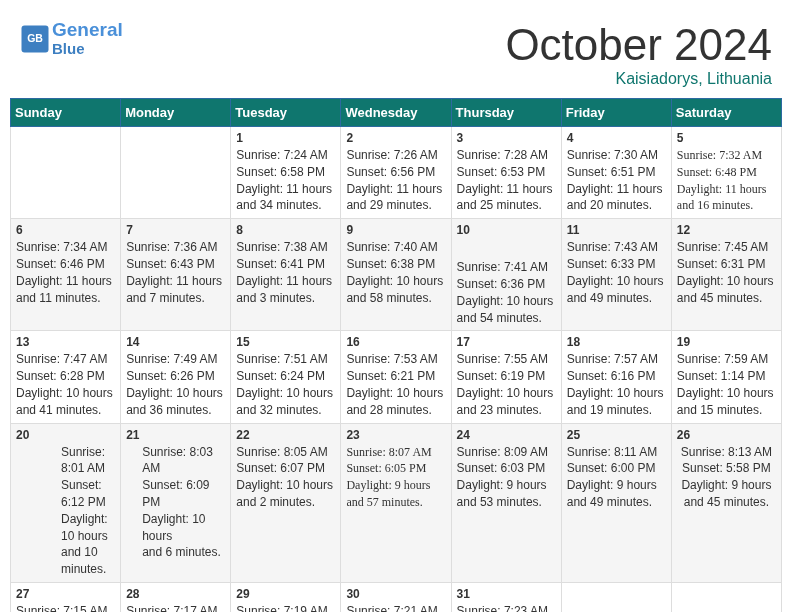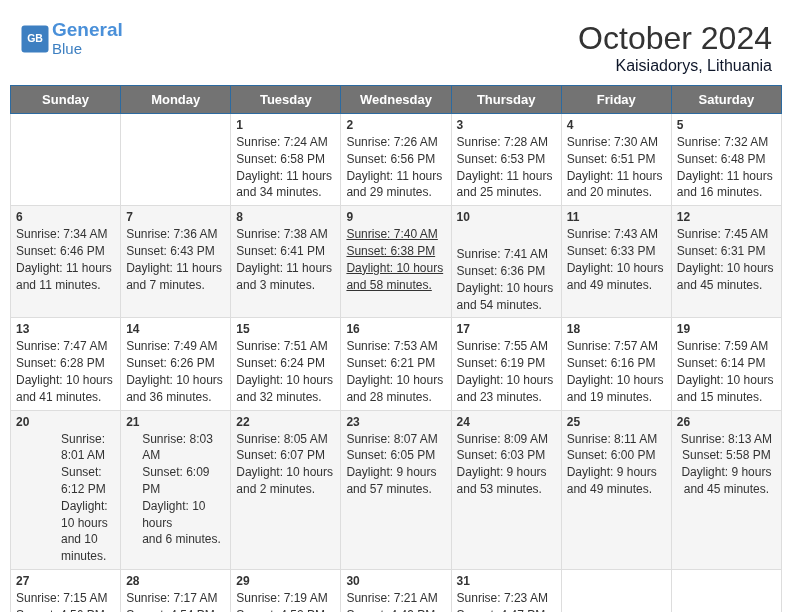--- a/index.html
+++ b/index.html
@@ -22,40 +22,40 @@
     }
     .logo-icon {
       width: 30px;
       height: 30px;
       margin-right: 2px;
     }
     .title-area {
       text-align: right;
     }
     .month-title {
-      font-size: 32px;
+      font-size: 44px;
       font-weight: normal;
       color: #333;
     }
     .location {
       font-size: 16px;
-      color: #0f172a;
+      color: #0f766e;
     }
     .calendar {
       width: 100%;
       border-collapse: collapse;
       margin-top: 5px;
     }
     .calendar th {
-      background-color: #737373;
+      background-color: #0f766e;
       color: white;
       font-size: 13px;
       font-weight: bold;
       padding: 6px 4px;
-      text-align: center;
+      text-align: left;
       border: 1px solid #2c6aa0;
     }
     .calendar td {
       vertical-align: top;
       padding: 4px 5px;
       font-size: 10.5px;
       color: #333;
       border: 1px solid #ddd;
       background: #fff;
       width: calc(100% / 7);
@@ -89,21 +89,21 @@
 <div class="header">
   <div class="logo">
     <svg class="logo-icon" viewBox="0 0 40 40">
       <rect x="2" y="2" width="36" height="36" rx="4" fill="#3d7fc1"></rect>
       <text x="20" y="24" text-anchor="middle" fill="white" font-size="14" font-weight="bold">GB</text>
     </svg>
     <div>
       <div style="font-size:19px;font-weight:bold;color:#333;line-height:1.1;">
         <span style="color:#4a90d9;">General</span>
       </div>
-      <div style="font-size:15px;font-weight:normal;color:#3d7fc1;line-height:1.1;">Blue</div>
+      <div style="font-size:15px;font-weight:bold;color:#3d7fc1;line-height:1.1;">Blue</div>
     </div>
   </div>
   <div class="title-area">
     <div class="month-title">October 2024</div>
     <div class="location">Kaisiadorys, Lithuania</div>
   </div>
 </div>
 
 <table class="calendar">
   <thead>
@@ -144,21 +144,21 @@
         </td>
         <td>
           <span class="day-num">4</span>
           <div class="cell-content" style="white-space: pre-line;">Sunrise: 7:30 AM
 Sunset: 6:51 PM
 Daylight: 11 hours
 and 20 minutes.</div>
         </td>
         <td>
           <span class="day-num">5</span>
-          <div class="cell-content" style="white-space: pre-line;">Sunrise: 7:32 AM
+          <div class="cell-content" style="white-space: pre-line; font-family: Liberation Serif, serif;">Sunrise: 7:32 AM
 Sunset: 6:48 PM
 Daylight: 11 hours
 and 16 minutes.</div>
         </td>
       </tr>
       <tr>
         <td>
           <span class="day-num">6</span>
           <div class="cell-content" style="white-space: pre-line;">Sunrise: 7:34 AM
 Sunset: 6:46 PM
@@ -174,21 +174,21 @@
         </td>
         <td>
           <span class="day-num">8</span>
           <div class="cell-content" style="white-space: pre-line;">Sunrise: 7:38 AM
 Sunset: 6:41 PM
 Daylight: 11 hours
 and 3 minutes.</div>
         </td>
         <td>
           <span class="day-num">9</span>
-          <div class="cell-content" style="white-space: pre-line; text-decoration: underline;">Sunrise: 7:40 AM
+          <div class="cell-content" style="white-space: pre-line;">Sunrise: 7:40 AM
 Sunset: 6:38 PM
 Daylight: 10 hours
 and 58 minutes.</div>
         </td>
         <td>
           <span class="day-num">10</span>
           <div class="cell-content" style="white-space: pre-line; margin-top: 22px;">Sunrise: 7:41 AM
 Sunset: 6:36 PM
 Daylight: 10 hours
 and 54 minutes.</div>
@@ -247,21 +247,21 @@
         <td>
           <span class="day-num">18</span>
           <div class="cell-content" style="white-space: pre-line;">Sunrise: 7:57 AM
 Sunset: 6:16 PM
 Daylight: 10 hours
 and 19 minutes.</div>
         </td>
         <td>
           <span class="day-num">19</span>
           <div class="cell-content" style="white-space: pre-line;">Sunrise: 7:59 AM
-Sunset: 6:14 PM
+Sunset: 1:14 PM
 Daylight: 10 hours
 and 15 minutes.</div>
         </td>
       </tr>
       <tr>
         <td>
           <span class="day-num">20</span>
           <div class="cell-content" style="white-space: pre-line; margin-left: 45px;">Sunrise: 8:01 AM
 Sunset: 6:12 PM
 Daylight: 10 hours
@@ -276,21 +276,21 @@
         </td>
         <td>
           <span class="day-num">22</span>
           <div class="cell-content" style="white-space: pre-line;">Sunrise: 8:05 AM
 Sunset: 6:07 PM
 Daylight: 10 hours
 and 2 minutes.</div>
         </td>
         <td>
           <span class="day-num">23</span>
-          <div class="cell-content" style="white-space: pre-line;">Sunrise: 8:07 AM
+          <div class="cell-content" style="white-space: pre-line; font-family: Liberation Serif, serif;">Sunrise: 8:07 AM
 Sunset: 6:05 PM
 Daylight: 9 hours
 and 57 minutes.</div>
         </td>
         <td>
           <span class="day-num">24</span>
           <div class="cell-content" style="white-space: pre-line;">Sunrise: 8:09 AM
 Sunset: 6:03 PM
 Daylight: 9 hours
 and 53 minutes.</div>

